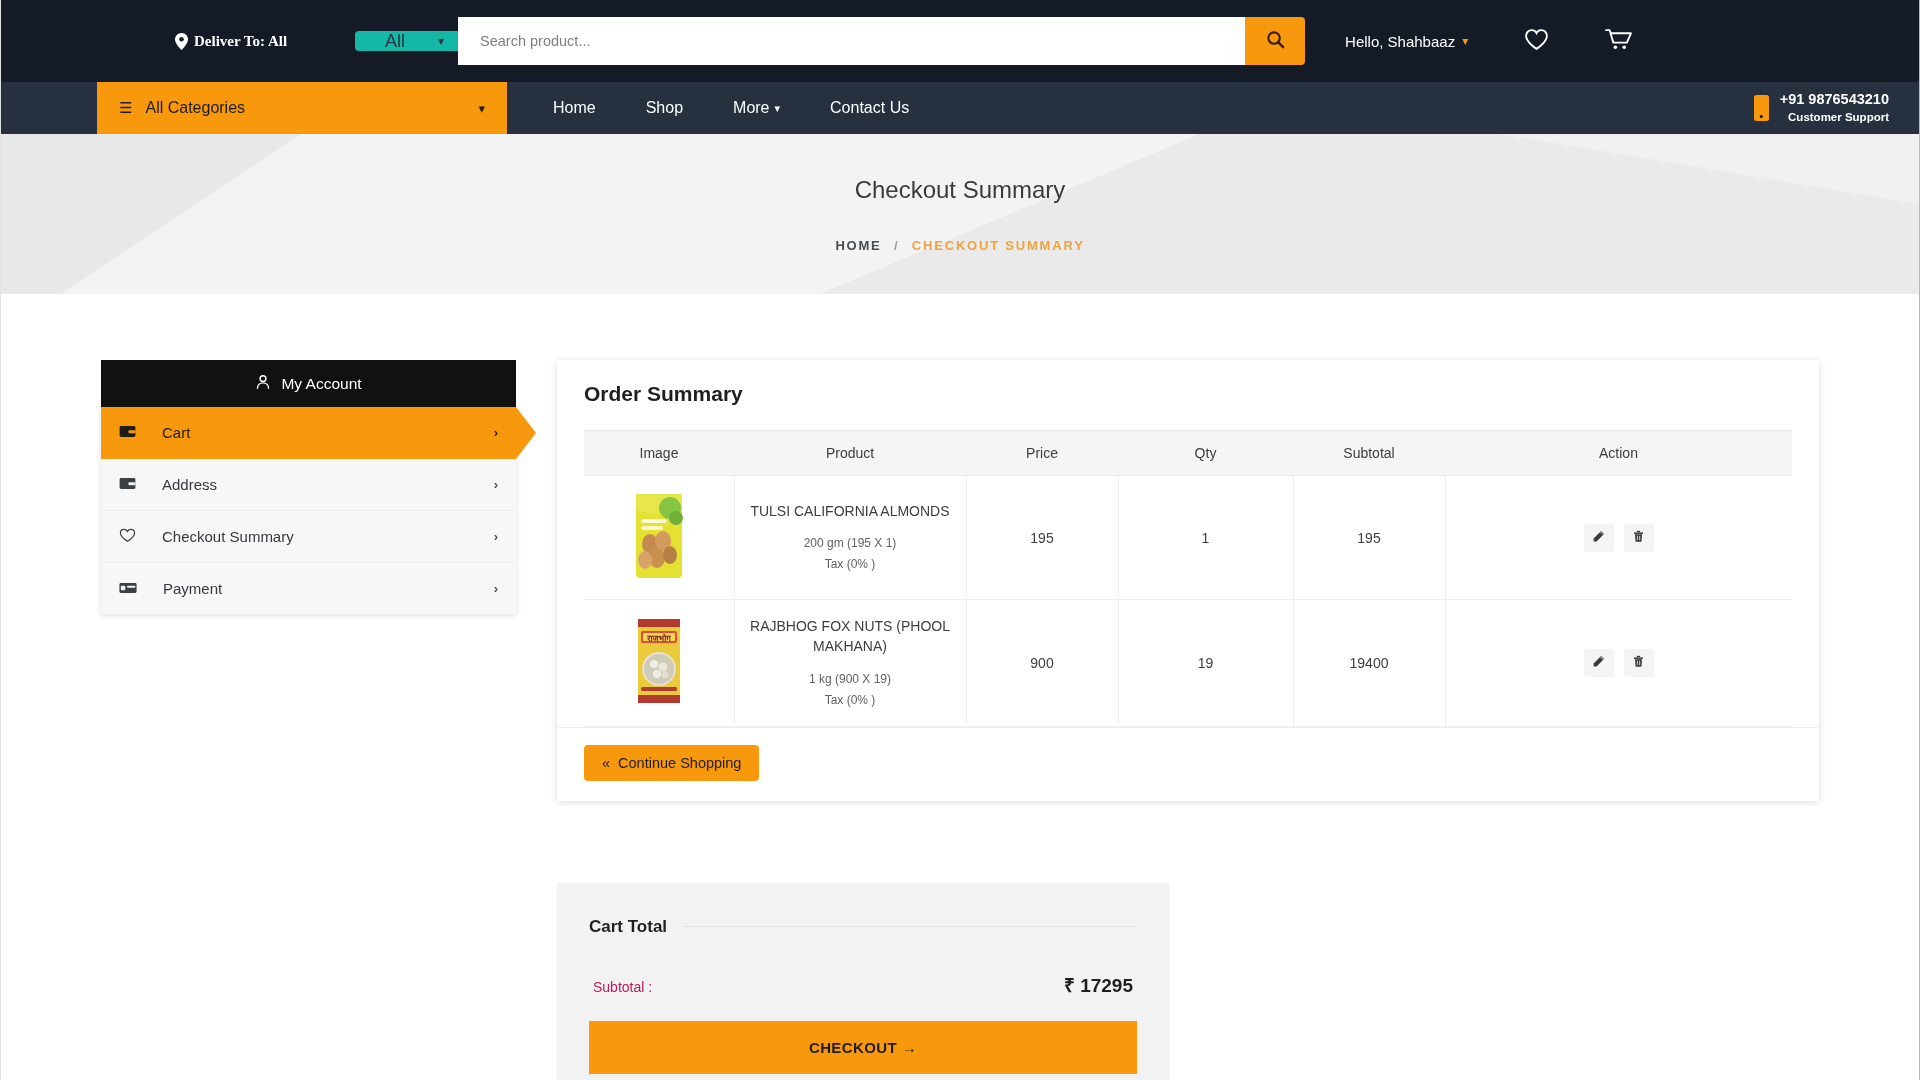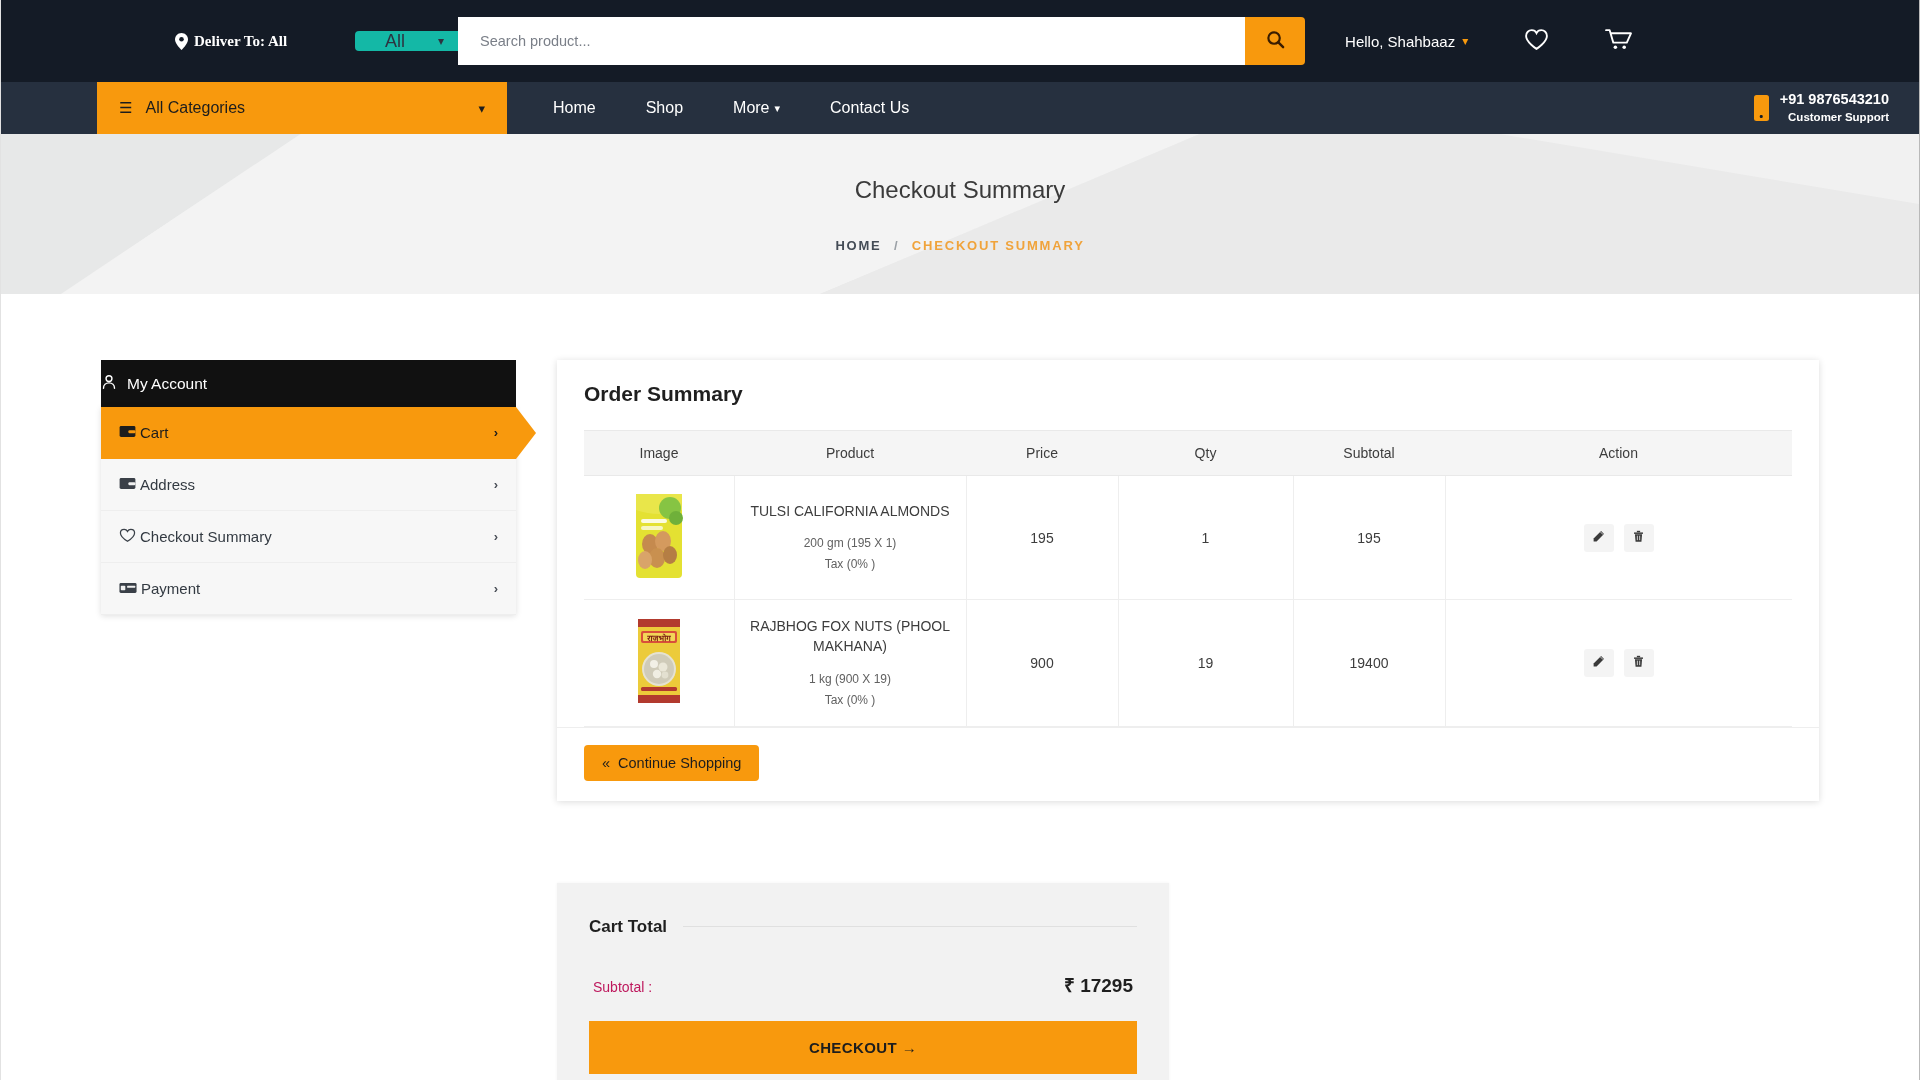--- a/index.html
+++ b/index.html
@@ -105,30 +105,30 @@
   .crumb { margin-top: 34px; font-size: 13px; letter-spacing: 1.8px; position: relative; z-index:2; font-weight:700;}
   .crumb .home { color: #444c56; cursor: pointer;}
   .crumb .sep { color: #9aa0a6; margin: 0 7px; }
   .crumb .cur { color: #f0a33b; }
 
   
   .content { display: flex; padding: 66px 0 0 0; gap: 0; }
   .sidebar { width: 415px; margin-left: 100px; }
   .acct-head {
     background: #111111; color: #ffffff; height: 47px;
-    display: flex; align-items: center; gap: 10px;
+    display: flex; align-items: center; justify-content: center; gap: 10px;
     font-size: 15.5px;
   }
   .side-list { background: #ffffff; box-shadow: 0 1px 6px rgba(0,0,0,.13); }
   .side-item {
     height: 52px; display: flex; align-items: center; padding: 0 18px;
     border-bottom: 1px solid #eeeeee; font-size: 15px; color: #333a42;
     cursor: pointer; position: relative; background: #f7f7f7;
   }
-  .side-item .lbl { margin-left: 4px; }
+  .side-item .lbl { margin-left: 26px; }
   .side-item .arrow { margin-left: auto; color: #4a4f57; font-size: 13px; font-weight: 700;}
   .side-item.active {
     background: #f8990d; color: #1d1d1d; border-bottom-color: #f8990d;
   }
   .side-item.active .arrow { color: #1d1d1d; }
   .side-item.active::after {
     content: ''; position: absolute; right: -20px; top: 0;
     border-top: 26px solid transparent; border-bottom: 26px solid transparent;
     border-left: 20px solid #f8990d;
   }

